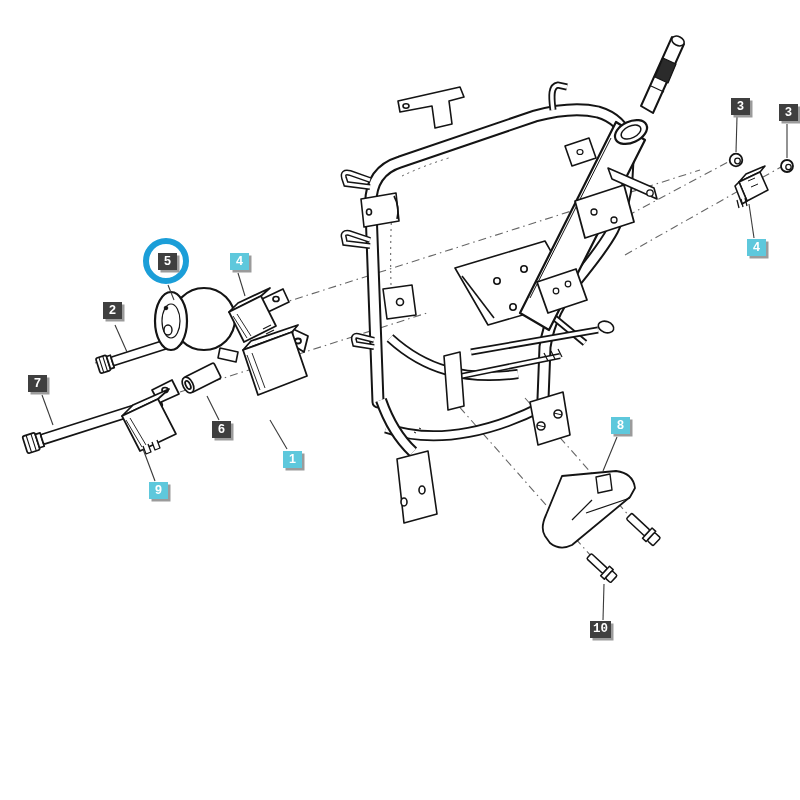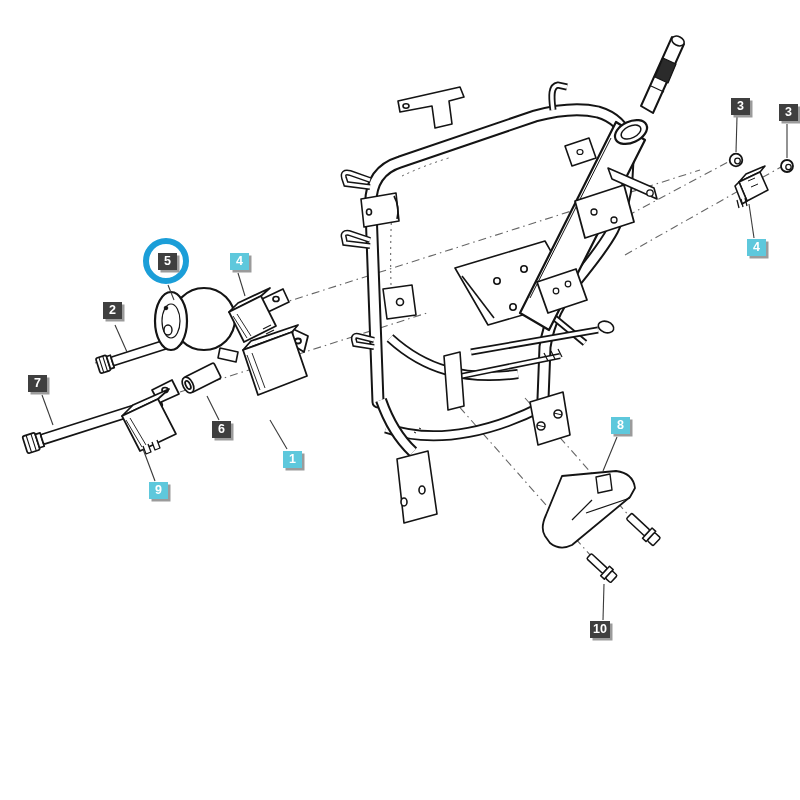--- a/index.html
+++ b/index.html
@@ -228,15 +228,15 @@
 <div class="part-label" style="left: 158px; top: 253px; background: rgb(63, 63, 63); color: rgb(255, 255, 255);">5</div>
 <div class="part-label" style="left: 230px; top: 253px; background: rgb(94, 200, 220); color: rgb(255, 255, 255);">4</div>
 <div class="part-label" style="left: 28px; top: 375px; background: rgb(63, 63, 63); color: rgb(255, 255, 255);">7</div>
 <div class="part-label" style="left: 212px; top: 421px; background: rgb(63, 63, 63); color: rgb(255, 255, 255);">6</div>
 <div class="part-label" style="left: 149px; top: 482px; background: rgb(94, 200, 220); color: rgb(255, 255, 255);">9</div>
 <div class="part-label" style="left: 283px; top: 451px; background: rgb(94, 200, 220); color: rgb(255, 255, 255);">1</div>
 <div class="part-label" style="left: 731px; top: 98px; background: rgb(63, 63, 63); color: rgb(255, 255, 255);">3</div>
 <div class="part-label" style="left: 779px; top: 104px; background: rgb(63, 63, 63); color: rgb(255, 255, 255);">3</div>
 <div class="part-label" style="left: 747px; top: 239px; background: rgb(94, 200, 220); color: rgb(255, 255, 255);">4</div>
 <div class="part-label" style="left: 611px; top: 417px; background: rgb(94, 200, 220); color: rgb(255, 255, 255);">8</div>
-<div class="part-label" style="left: 590px; top: 621px; background: rgb(63, 63, 63); color: rgb(255, 255, 255);">10</div>
+<div class="part-label" style="left: 590px; top: 621px; background: rgb(63, 63, 63); color: rgb(255, 255, 255); font-family: Liberation Mono, monospace;">10</div>
 
 </div>
 
 </body></html>

